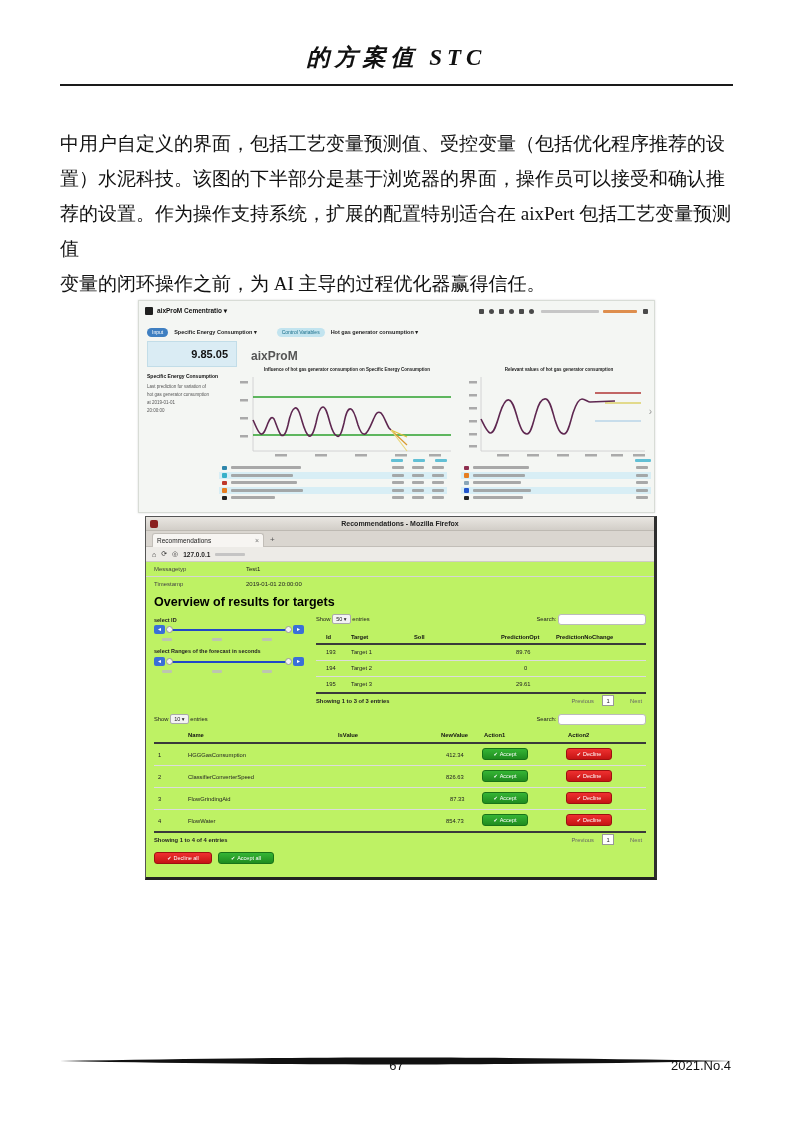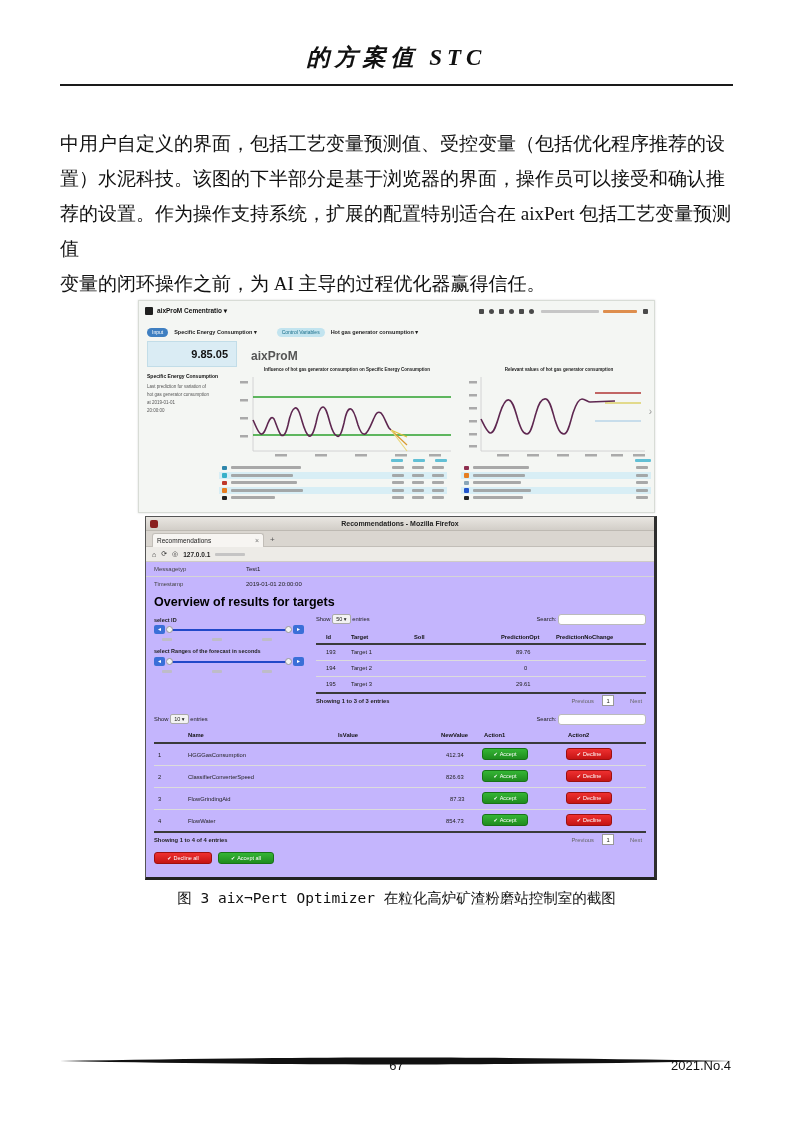--- a/index.html
+++ b/index.html
@@ -91,21 +91,21 @@
     display:flex; align-items:center; font-size:6.5px; padding:0 4px; color:#222;
   }
   .bw-tab .x { margin-left:auto; color:#777; font-size:7px; }
   .bw-newtab { position:absolute; left:124px; top:4px; font-size:8px; color:#555; }
   .bw-navbar {
     position:absolute; left:0; top:30px; right:0; height:15px; background:#edebe7;
     border-bottom:1px solid #cfccc6; display:flex; align-items:center; gap:5px; padding:0 6px;
     font-size:7px; color:#333;
   }
   .bw-url { font-size:6.5px; font-weight:bold; color:#222; }
-  .bw-content { position:absolute; left:0; top:45px; right:0; bottom:0; background:#c4b5fd; font-size:6px;text-decoration:underline; }
+  .bw-content { position:absolute; left:0; top:45px; right:0; bottom:0; background:#bef264; font-size:6px;text-decoration:underline; }
   .meta-label { position:absolute; left:8px; font-size:6px; color:#444; }
   .meta-value { position:absolute; left:100px; font-size:6px; color:#222; }
   .meta-div { position:absolute; left:0; right:0; border-top:1px solid #d5d5d5; }
   .bw-heading { position:absolute; left:8px; top:78px; font-size:12.5px; font-weight:bold; color:#000; }
   .ctl-label { font-size:5.5px; font-weight:bold; color:#222; }
   .slider { position:absolute; height:10px; width:150px; }
   .sl-btn {
     position:absolute; top:0; width:11px; height:9px; background:#3a6fd8; color:#fff;
     font-size:6px; text-align:center; line-height:9px; border-radius:2px;
   }
@@ -488,21 +488,20 @@
           <span class="ck">✔</span>
           <span>Decline all</span>
         </span>
       <span class="btn btn-green" style="position:absolute; left:72px; top:290px; width:56px;">
           <span class="ck">✔</span>
           <span>Accept all</span>
         </span>
     </div>
   </div>
 
-  <div class="fig-caption">图 3  aix¬Pert Optimizer 在粒化高炉矿渣粉磨站控制室的截图</div>
 
   <div class="foot-rule">
     <svg width="673" height="8" viewBox="0 0 673 8">
       <path d="M0,4 C120,1.6 240,0.5 336,0.5 C432,0.5 553,1.6 673,4 C553,6.4 432,7.5 336,7.5 C240,7.5 120,6.4 0,4 Z" fill="#111"></path>
     </svg>
   </div>
   <div class="foot-pageno">67</div>
   <div class="foot-issue">2021.No.4</div>
 
 </div>

